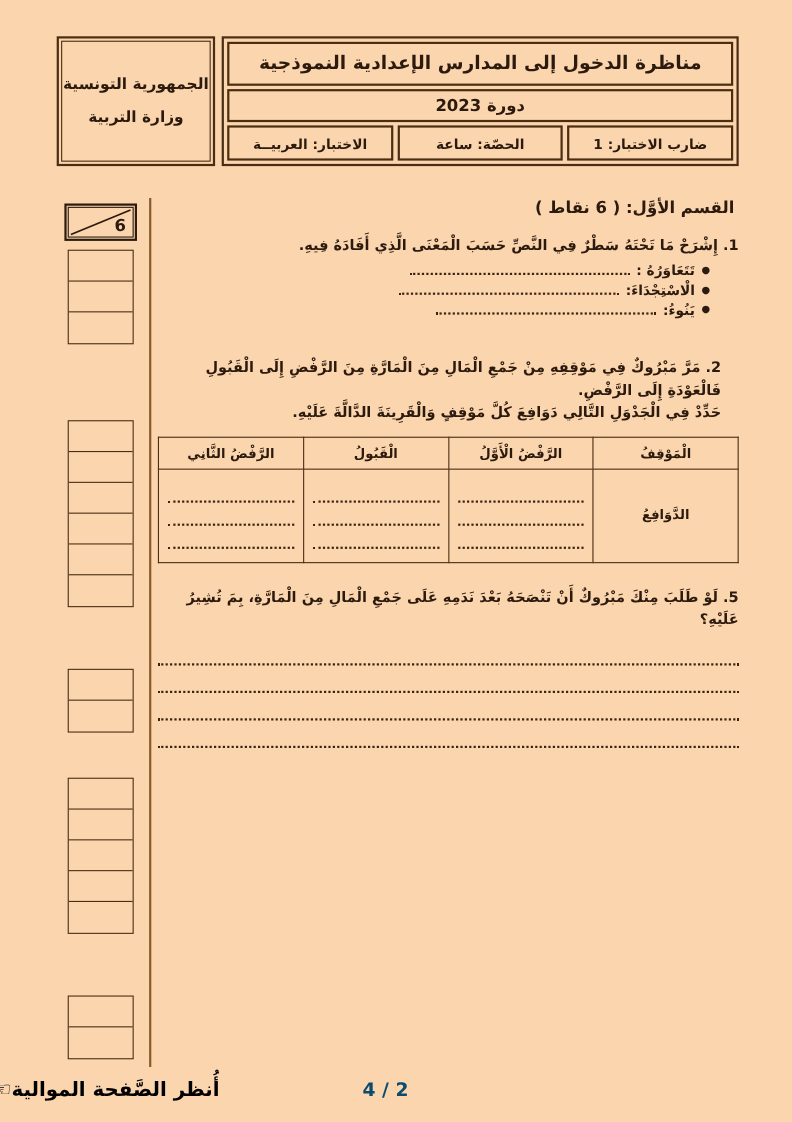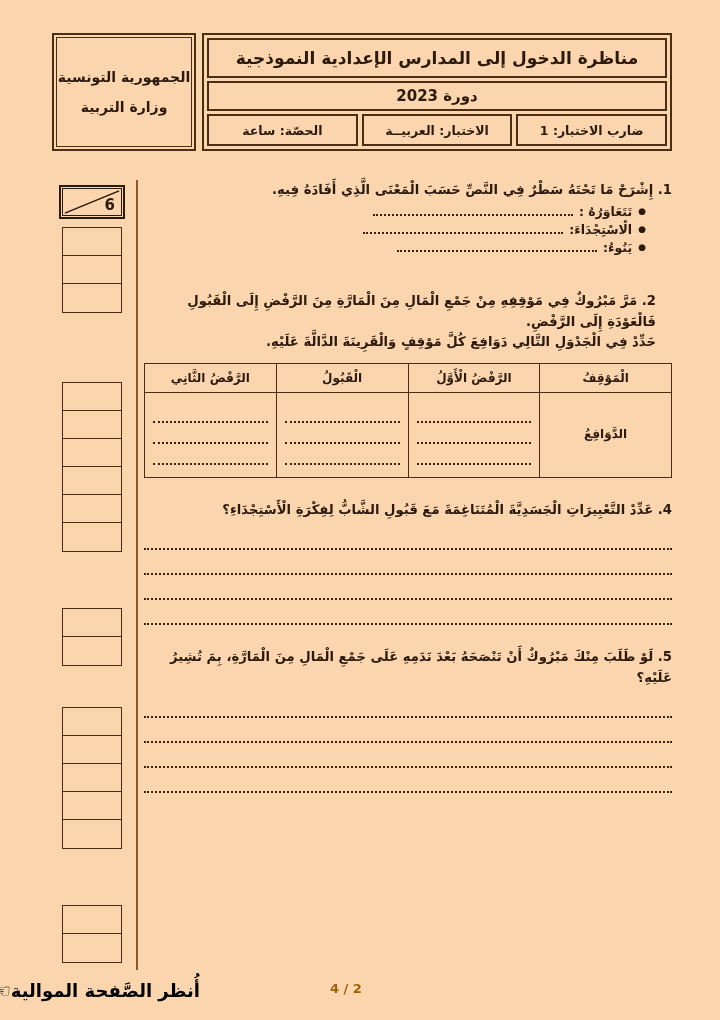--- a/index.html
+++ b/index.html
@@ -286,23 +286,23 @@
     direction: rtl;
     font-size: 18px;
     font-weight: bold;
     color: #000000;
     white-space: nowrap;
   }
   .footer-page {
     position: absolute;
     left: 330px;
     top: 1px;
-    font-size: 13px;
-    font-weight: bold;
-    color: #a16207;
+    font-size: 17px;
+    font-weight: bold;
+    color: #0c4a6e;
   }
 </style>
 </head>
 <body>
 
 <div class="page">
 
   <div class="header">
 
     <div class="hdr-right">
@@ -313,22 +313,22 @@
     </div>
 
     <div class="hdr-left">
       <div class="hdr-title-box">
         <span>مناظرة الدخول إلى المدارس الإعدادية النموذجية</span>
       </div>
       <div class="hdr-session-box">
         <span>دورة 2023</span>
       </div>
       <div class="hdr-row3">
+        <div class="hdr-cell">الاختبار: العربيــة</div>
         <div class="hdr-cell">الحصّة: ساعة</div>
-        <div class="hdr-cell">الاختبار: العربيــة</div>
         <div class="hdr-cell">ضارب الاختبار: 1</div>
       </div>
     </div>
   </div>
 
   <div class="margin-rule"></div>
 
   <div class="score-col">
 
     <div class="score-total">
@@ -369,20 +369,21 @@
     </div>
 
     <div class="box-group" style="top:905px;">
       <div class="box-cell"></div>
       <div class="box-cell"></div>
     </div>
   </div>
 
   <div class="content">
 
+    <div class="section-title">القسم الأوَّل: ( 6 نقاط )</div>
 
     <div class="q">
       <div class="q-text">
         <span>1.</span>
         <span>إِشْرَحْ مَا تَحْتَهُ سَطْرٌ فِي النَّصِّ حَسَبَ الْمَعْنَى الَّذِي أَفَادَهُ فِيهِ.</span>
       </div>
       <ul class="bullets">
         <li>
           <span class="dot">●</span>
           <span class="lbl">تَتَعَاوَرُهُ :</span>
@@ -435,46 +436,34 @@
               <div class="cell-line"></div>
               <div class="cell-line"></div>
               <div class="cell-line"></div>
             </td>
           </tr>
         </tbody>
       </table>
     </div>
 
 
+
     <div class="q" style="margin-top:22px;">
       <div class="q-text">
-        <span>4.</span>
-        <span>عَدِّدْ التَّعْبِيرَاتِ الْجَسَدِيَّةَ الْمُتَنَاغِمَةَ مَعَ قَبُولِ الشَّابُّ لِفِكْرَةِ الْأَسْتِجْدَاءِ؟</span>
+        <span>5.</span>
+        <span>لَوْ طَلَبَ مِنْكَ مَبْرُوكٌ أَنْ تَنْصَحَهُ بَعْدَ نَدَمِهِ عَلَى جَمْعِ الْمَالِ مِنَ الْمَارَّةِ، بِمَ تُشِيرُ عَلَيْهِ؟</span>
       </div>
       <div class="ans-lines">
         <div class="ans-line"></div>
         <div class="ans-line"></div>
         <div class="ans-line"></div>
         <div class="ans-line"></div>
       </div>
     </div>
 
-    <div class="q" style="margin-top:22px;">
-      <div class="q-text">
-        <span>5.</span>
-        <span>لَوْ طَلَبَ مِنْكَ مَبْرُوكٌ أَنْ تَنْصَحَهُ بَعْدَ نَدَمِهِ عَلَى جَمْعِ الْمَالِ مِنَ الْمَارَّةِ، بِمَ تُشِيرُ عَلَيْهِ؟</span>
-      </div>
-      <div class="ans-lines">
-        <div class="ans-line"></div>
-        <div class="ans-line"></div>
-        <div class="ans-line"></div>
-        <div class="ans-line"></div>
-      </div>
-    </div>
-
   </div>
 
   <div class="footer">
     <div class="footer-note">
       <span>أُنظر الصَّفحة الموالية</span><span>☜</span>
     </div>
     <div class="footer-page">2 / 4</div>
   </div>
 
 </div>

